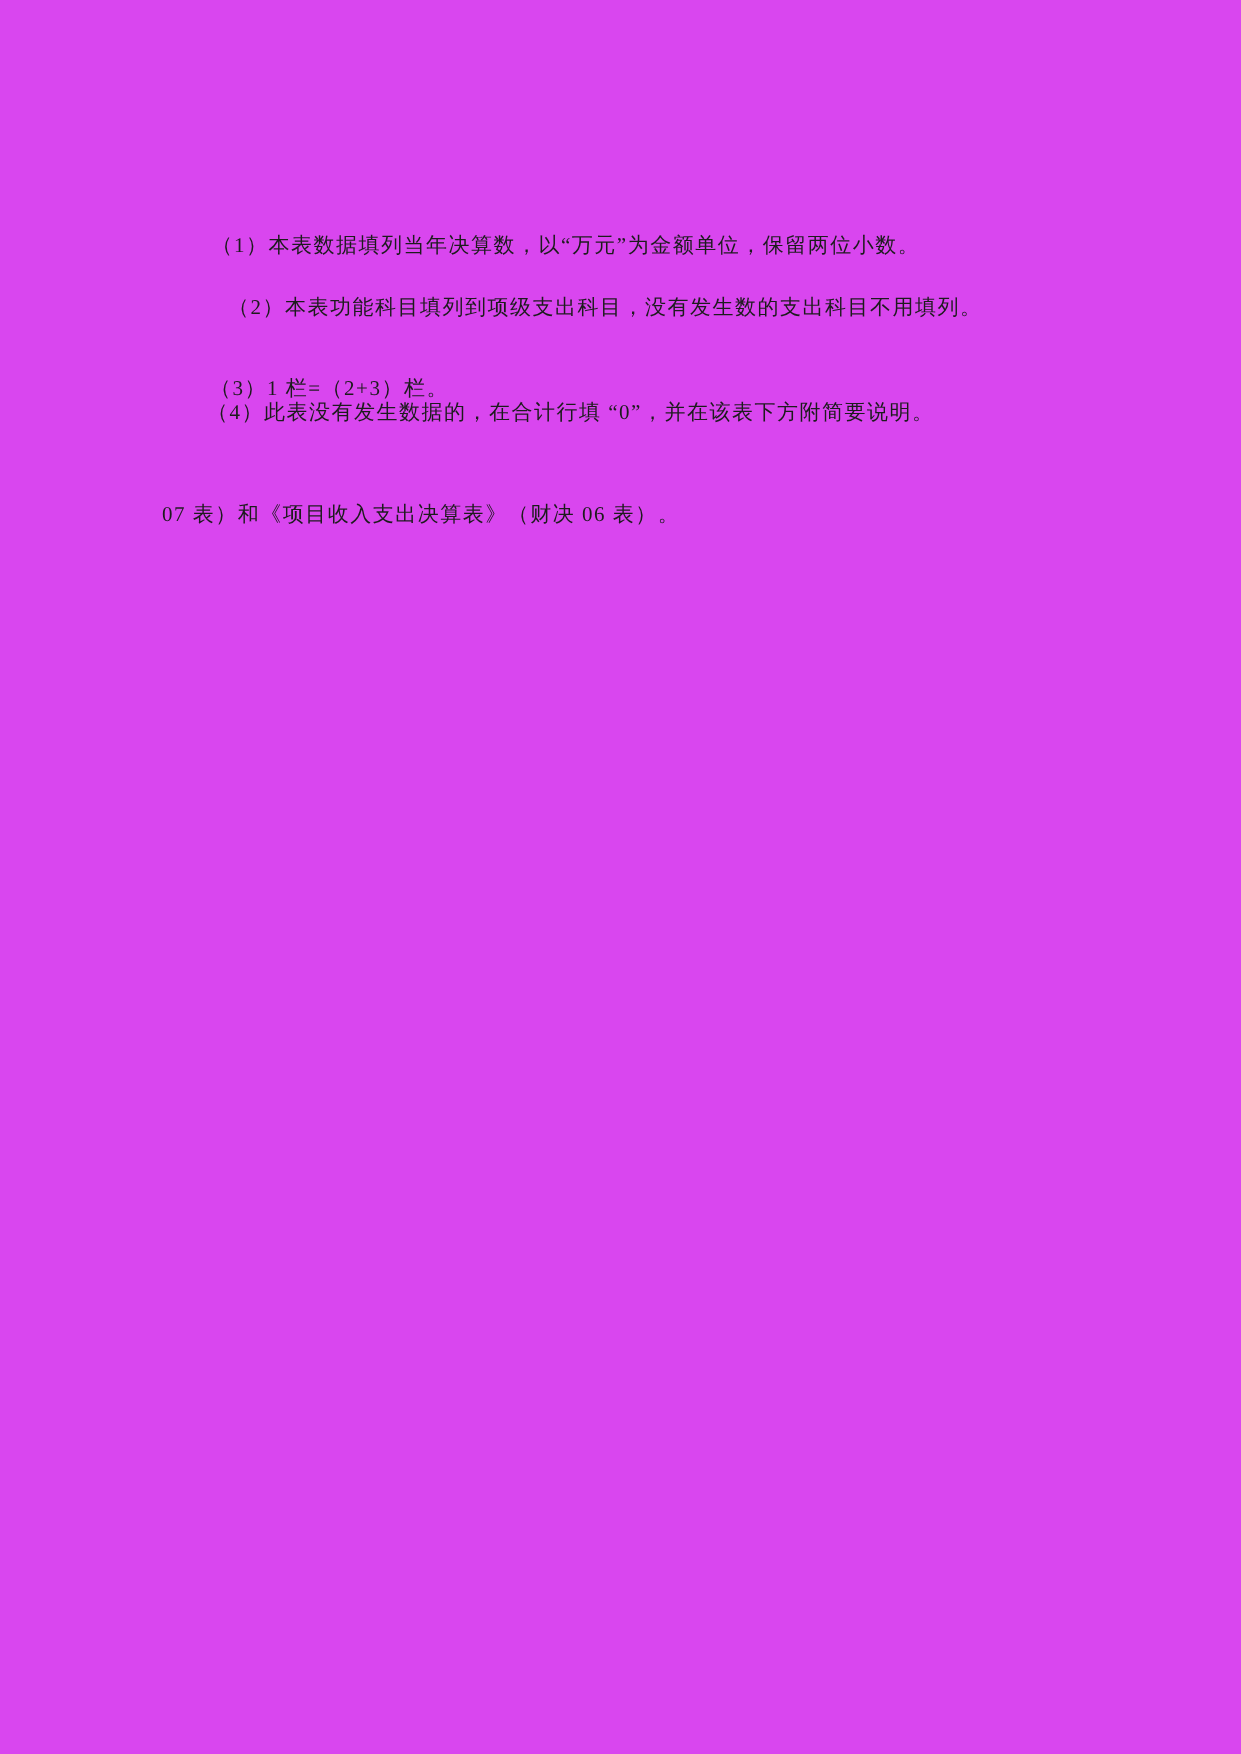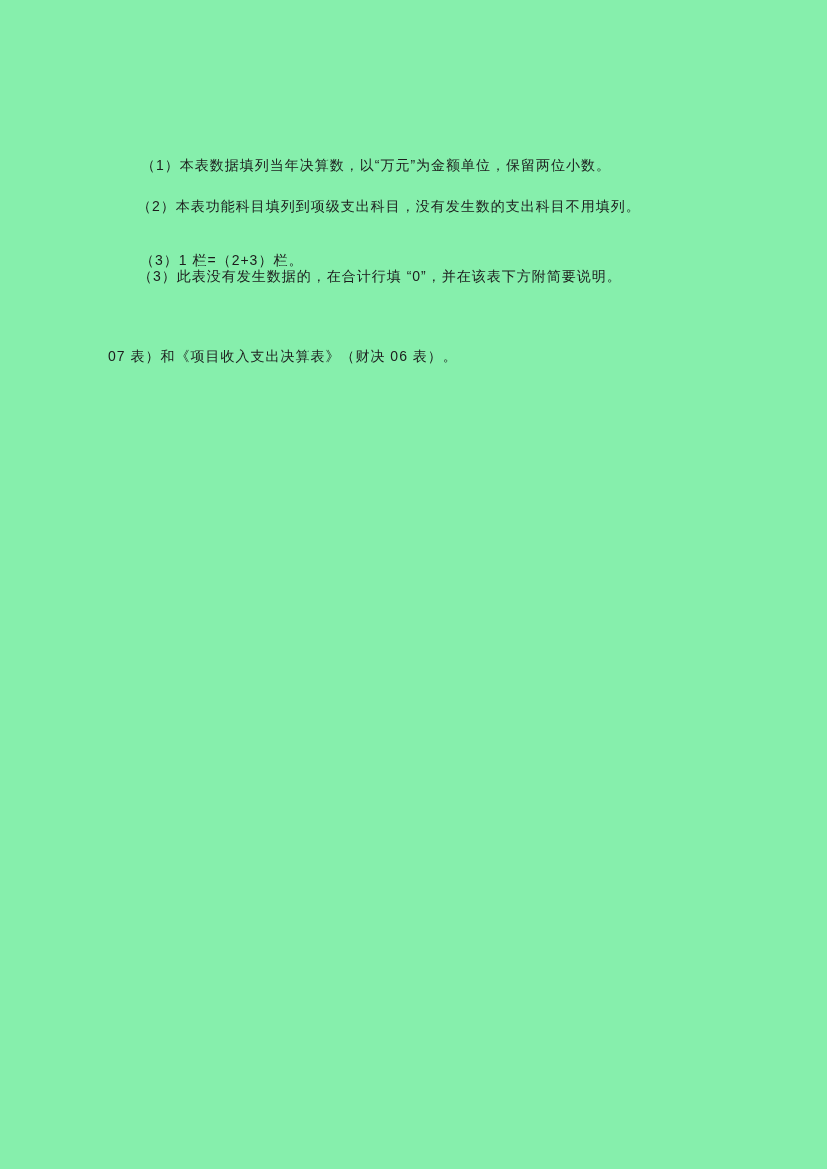--- a/index.html
+++ b/index.html
@@ -5,48 +5,48 @@
   html, body {
     margin: 0;
     padding: 0;
     background: #e8e8e8;
   }
   .page {
     position: relative;
     width: 827px;
     height: 1169px;
     margin: 0 auto;
-    background: #86efac;
+    background: #d946ef;
     overflow: hidden;
-    font-family: Liberation Sans, sans-serif;
+    font-family: Liberation Serif, serif;
   }
   .doc-line {
     position: absolute;
     font-size: 14px;
     line-height: 16px;
     letter-spacing: 1px;
     color: #1c1c1c;
     white-space: nowrap;
   }
   
   .doc-line.justified {
     white-space: normal;
     width: 594px;
     text-align: justify;
     text-align-last: justify;
   }
   .line-1 { top: 157px; left: 141px; }
-  .line-2 { top: 198px; left: 137px; }
+  .line-2 { top: 198px; left: 152px; }
   .line-3 { top: 252px; left: 140px; }
   .line-4 { top: 268px; left: 138px; }
   .line-5 { top: 301px; left: 139px; }
-  .line-6 { top: 348px; left: 108px; text-align: right; }
+  .line-6 { top: 336px; left: 108px; text-align: right; }
 </style>
 </head>
 <body>
 
 <div class="page">
   <div class="doc-line line-1">（1）本表数据填列当年决算数，以“万元”为金额单位，保留两位小数。</div>
   <div class="doc-line line-2">（2）本表功能科目填列到项级支出科目，没有发生数的支出科目不用填列。</div>
   <div class="doc-line line-3">（3）1 栏=（2+3）栏。</div>
-  <div class="doc-line line-4">（3）此表没有发生数据的，在合计行填 “0”，并在该表下方附简要说明。</div>
+  <div class="doc-line line-4">（4）此表没有发生数据的，在合计行填 “0”，并在该表下方附简要说明。</div>
   <div class="doc-line line-6">07 表）和《项目收入支出决算表》（财决 06 表）。</div>
 </div>
 
 </body></html>

